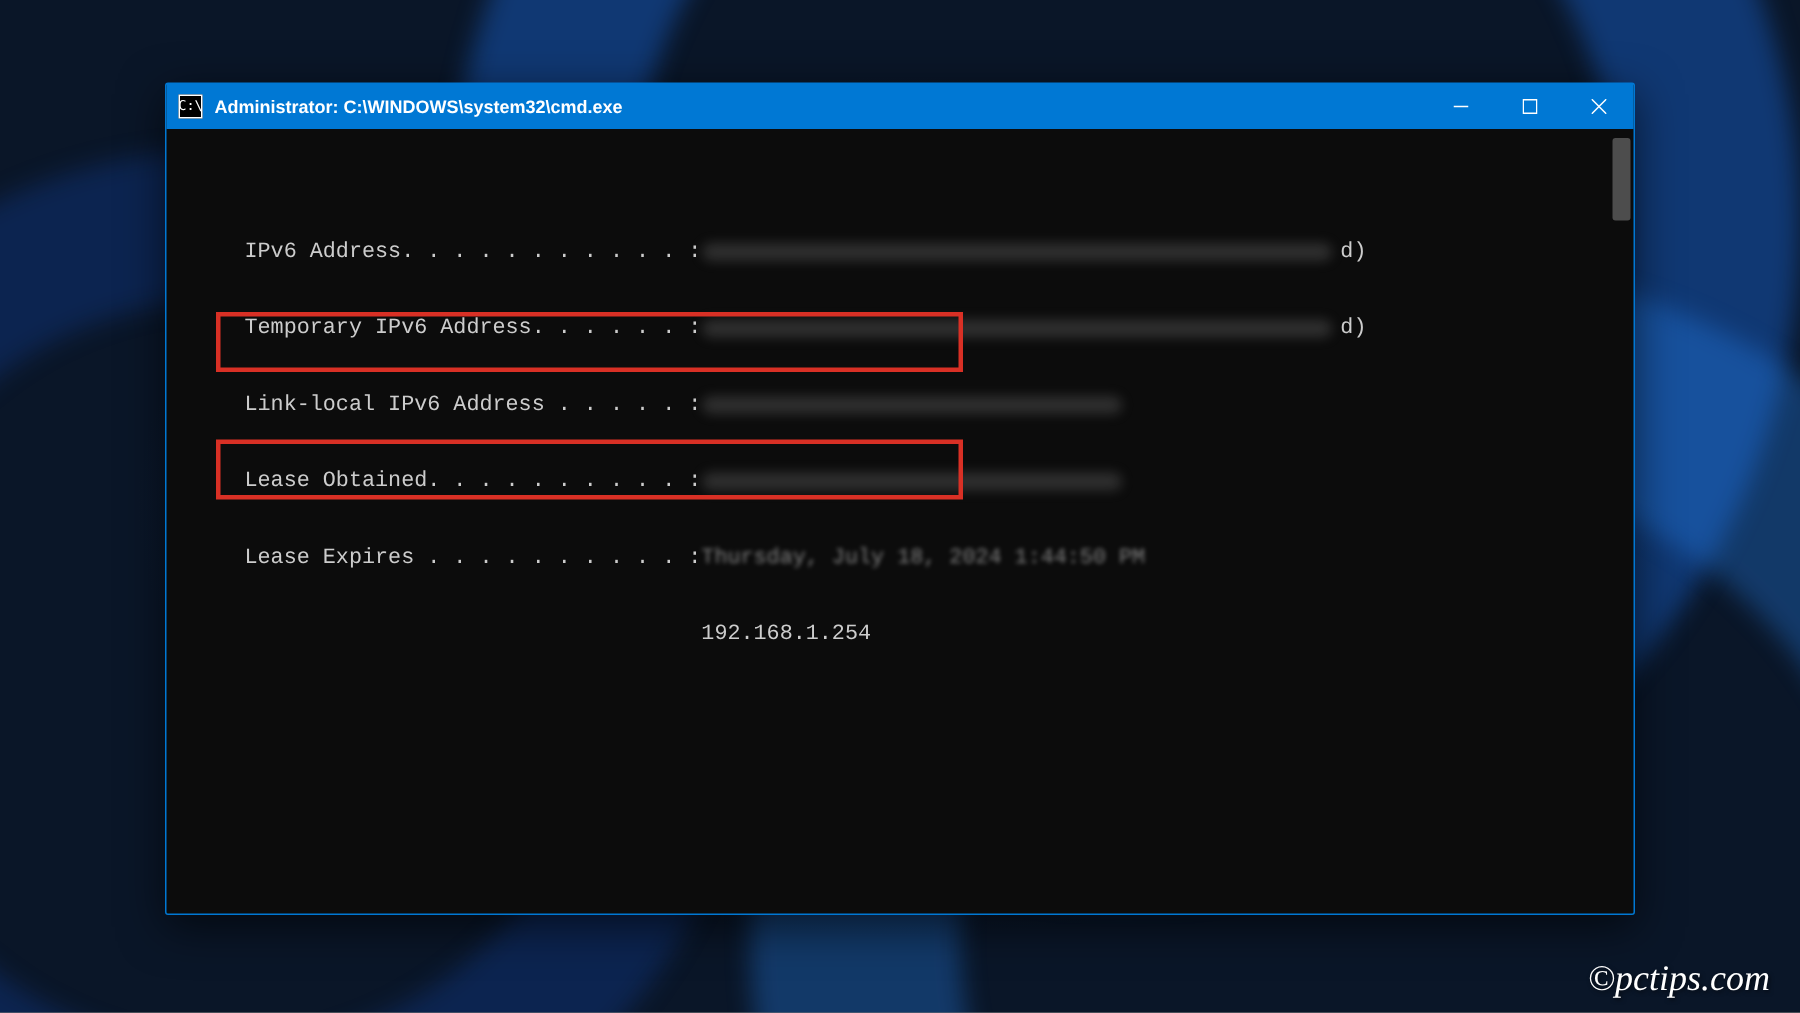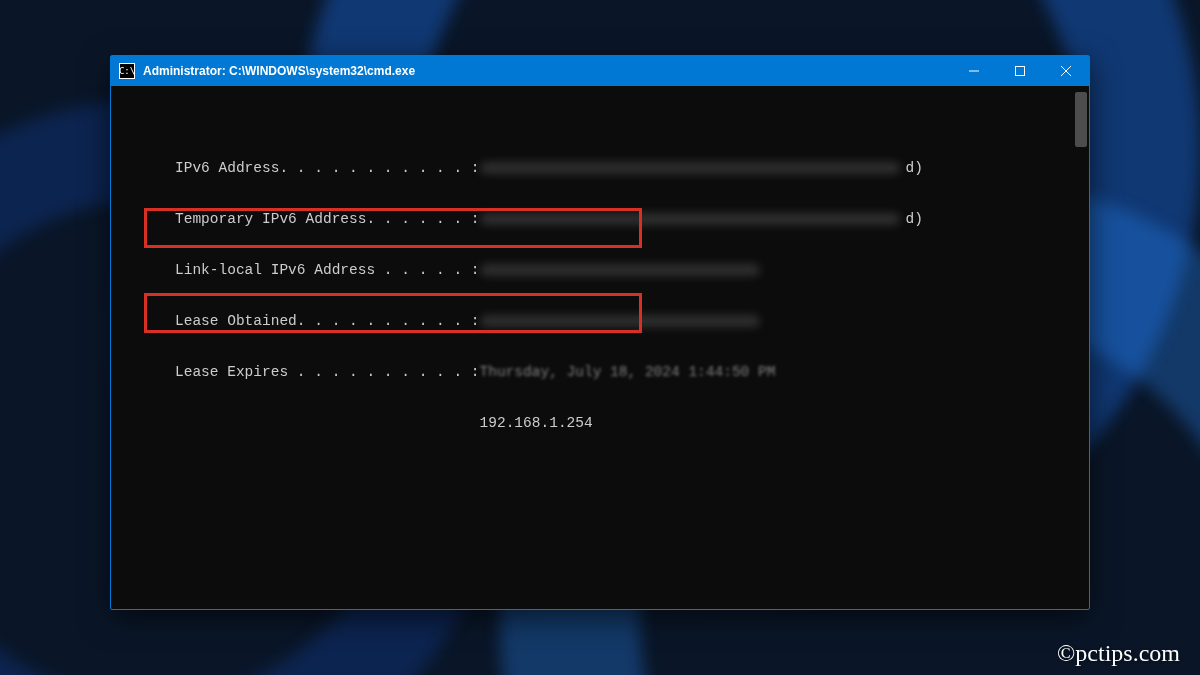--- a/index.html
+++ b/index.html
@@ -55,21 +55,21 @@
     }
     .titlebar-text { flex: 1; font-weight: bold; }
     .tb-btn {
       width: 46px; height: 30px;
       display: flex; align-items: center; justify-content: center;
       color: #fff;
     }
     .tb-btn svg { width: 10px; height: 10px; stroke: #fff; fill: none; stroke-width: 1; }
     .terminal {
       flex: 1;
-      padding: 6px 0 6px 24px;
+      padding: 6px 0 6px 12px;
       color: #cccccc;
       font-size: 14.5px;
       line-height: 17px;
       white-space: pre;
       position: relative;
       overflow: hidden;
     }
     .scrollbar {
       position: absolute;
       right: 2px; top: 6px;
@@ -88,20 +88,21 @@
       border: 3px solid #d93025;
       position: absolute;
       pointer-events: none;
     }
     .watermark {
       position: absolute;
       right: 20px; bottom: 8px;
       color: #fff;
       font-family: 'Segoe Script', cursive;
       font-size: 24px;
+      font-style: italic;
       text-shadow: 1px 1px 3px rgba(0,0,0,0.6);
     }
   </style>
 </head>
 <body>
 
 <div class="swirl s1"></div>
 <div class="swirl s2"></div>
 <div class="swirl s3"></div>
 

